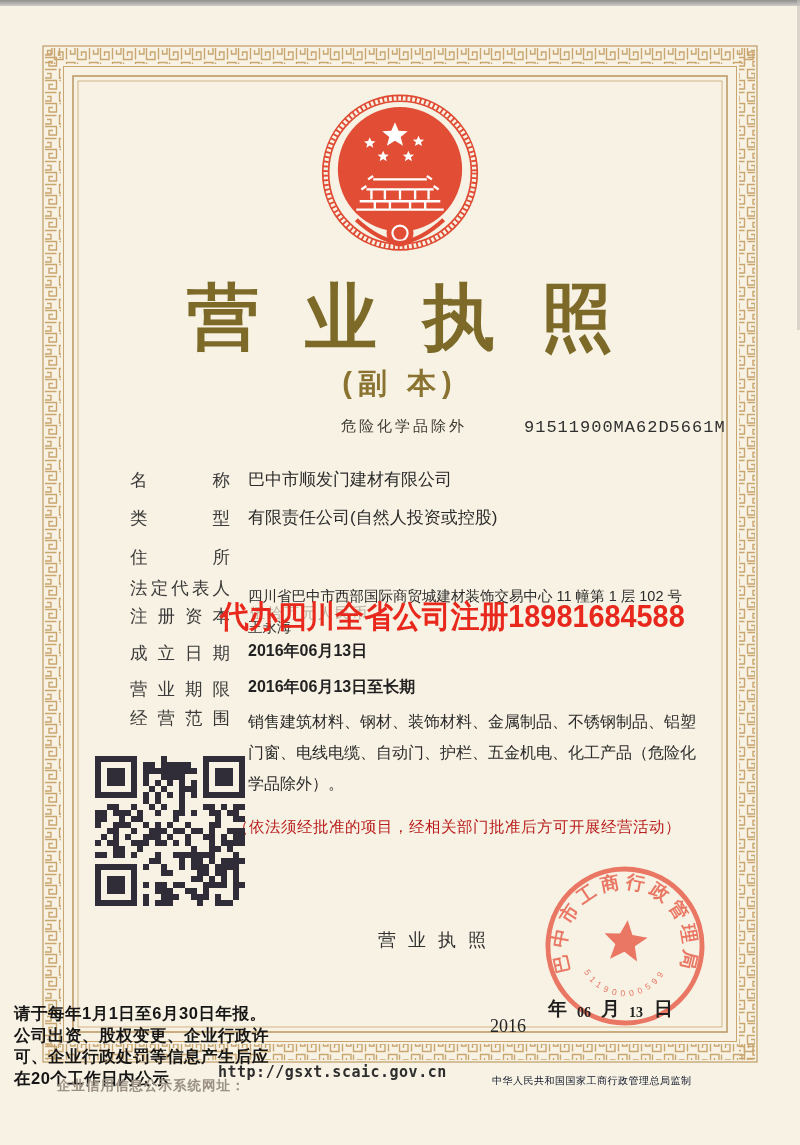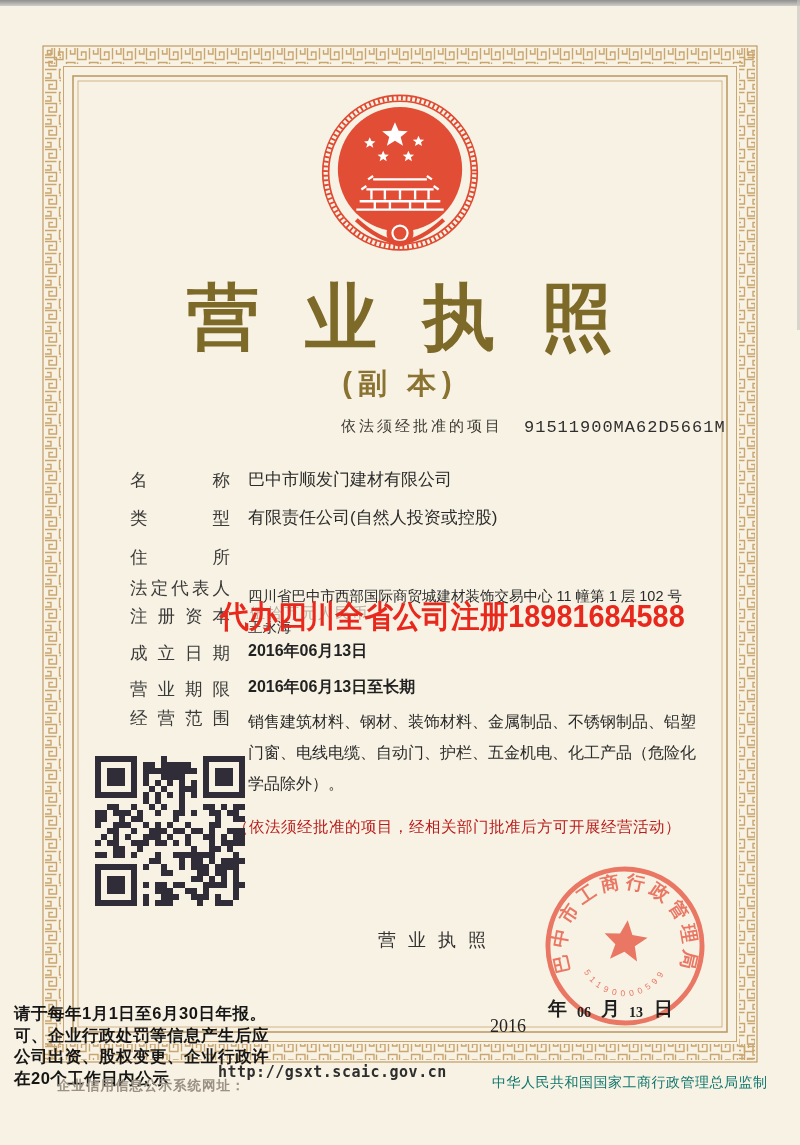--- a/index.html
+++ b/index.html
@@ -49,21 +49,21 @@
   .d-cn{font-size:19px;font-weight:600;color:#1e1e1e;z-index:5;}
   .d-num{font-size:14px;font-weight:600;color:#222;z-index:5;font-family:"Liberation Serif",serif;}
   
   .notice{left:14px;top:1003px;z-index:7;}
   .notice div{font-size:16.5px;font-weight:700;color:#161616;line-height:21.5px;
     letter-spacing:.5px;white-space:nowrap;}
   .site-label{left:57px;top:1077px;font-size:13.5px;font-weight:600;
     color:#9a9084;letter-spacing:1px;z-index:7;}
   .site-url{left:218px;top:1063px;font-size:15px;font-weight:700;color:#2e2e2e;
     font-family:"DejaVu Sans Mono", monospace;letter-spacing:.5px;z-index:7;}
-  .issuer{left:492px;top:1074px;font-size:14px;color:#0f766e;letter-spacing:.5px;z-index:7;}
+  .issuer{left:492px;top:1074px;font-size:10px;color:#0f172a;letter-spacing:.5px;z-index:7;}
 </style>
 </head>
 <body>
 
 <div class="abs scan-top"></div>
 <div class="abs scan-right"></div>
 
 <svg class="abs frame" width="716" height="1018">
   <defs>
     <pattern id="mh" width="23" height="16" patternUnits="userSpaceOnUse">
@@ -102,21 +102,21 @@
     <path d="M26,65 H74 M24,70 H76"></path>
     <path d="M35,65 V70 M44,65 V70 M56,65 V70 M65,65 V70"></path>
   </g>
   <circle cx="50" cy="84" r="8" fill="#e24d35"></circle>
   <circle cx="50" cy="84" r="4.5" fill="none" stroke="#ffffff" stroke-width="1.3"></circle>
   <path d="M24,76 Q37,88 50,90 Q63,88 76,76" fill="none" stroke="#e04a33" stroke-width="2.5"></path>
 </svg>
 
 <div class="abs title">营业执照</div>
 <div class="abs subtitle">(副  本)</div>
-<div class="abs cc-label">依法须经批准的项目</div>
+<div class="abs cc-label">危险化学品除外</div>
 <div class="abs cc-code">91511900MA62D5661M</div>
 
 <div class="abs row" style="top:468px">
   <span class="flabel">名称</span><span class="fvalue">巴中市顺发门建材有限公司</span>
 </div>
 <div class="abs row" style="top:506px">
   <span class="flabel">类型</span><span class="fvalue">有限责任公司(自然人投资或控股)</span>
 </div>
 <div class="abs row small" style="top:545px">
   <span class="flabel">住所</span><span class="fvalue">四川省巴中市西部国际商贸城建材装饰交易中心 11 幢第 1 层 102 号</span>
@@ -479,19 +479,19 @@
 
 <div class="abs d-y" style="left:490px;top:999px">2016</div>
 <div class="abs d-cn" style="left:548px;top:996px">年</div>
 <div class="abs d-num" style="left:577px;top:1005px">06</div>
 <div class="abs d-cn" style="left:601px;top:996px">月</div>
 <div class="abs d-num" style="left:629px;top:1005px">13</div>
 <div class="abs d-cn" style="left:654px;top:996px">日</div>
 
 <div class="abs notice">
   <div>请于每年1月1日至6月30日年报。</div>
+  <div>公司出资、股权变更、企业行政许</div>
   <div>可、企业行政处罚等信息产生后应</div>
-  <div>公司出资、股权变更、企业行政许</div>
   <div>在20个工作日内公示</div>
 </div>
 <div class="abs site-label">企业信用信息公示系统网址：</div>
 <div class="abs site-url">http://gsxt.scaic.gov.cn</div>
 <div class="abs issuer">中华人民共和国国家工商行政管理总局监制</div>
 
 </body></html>

